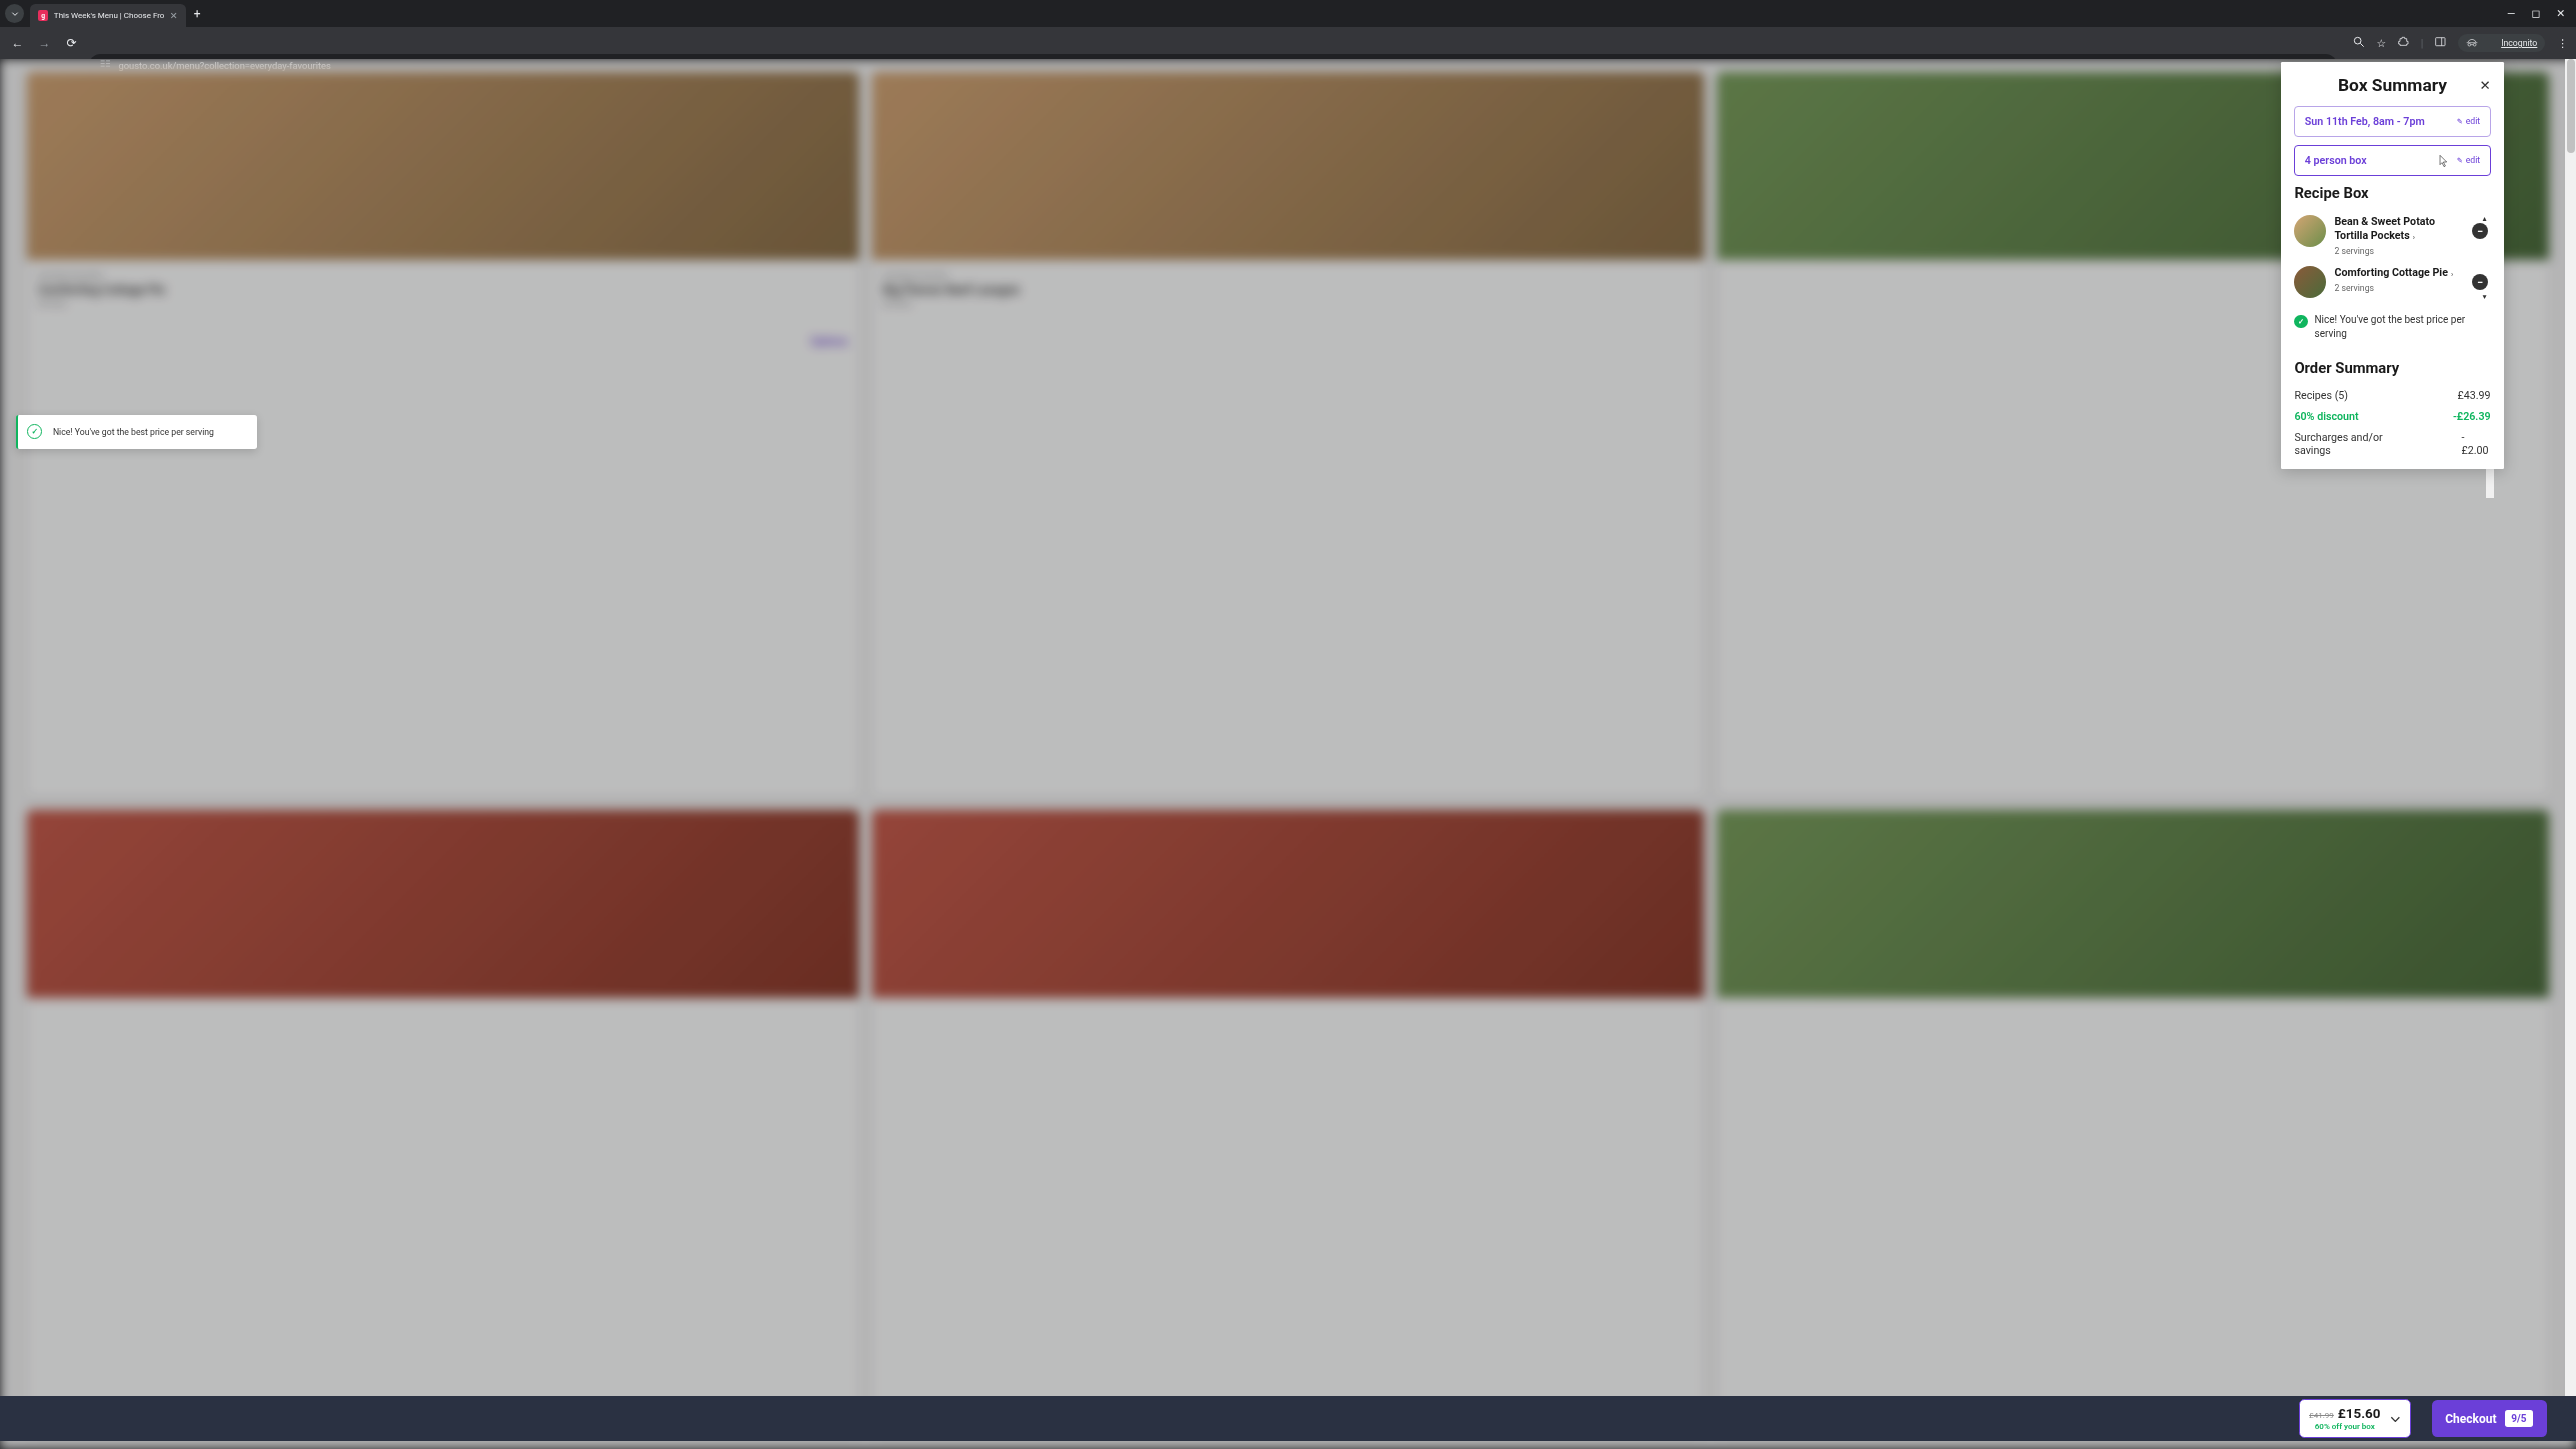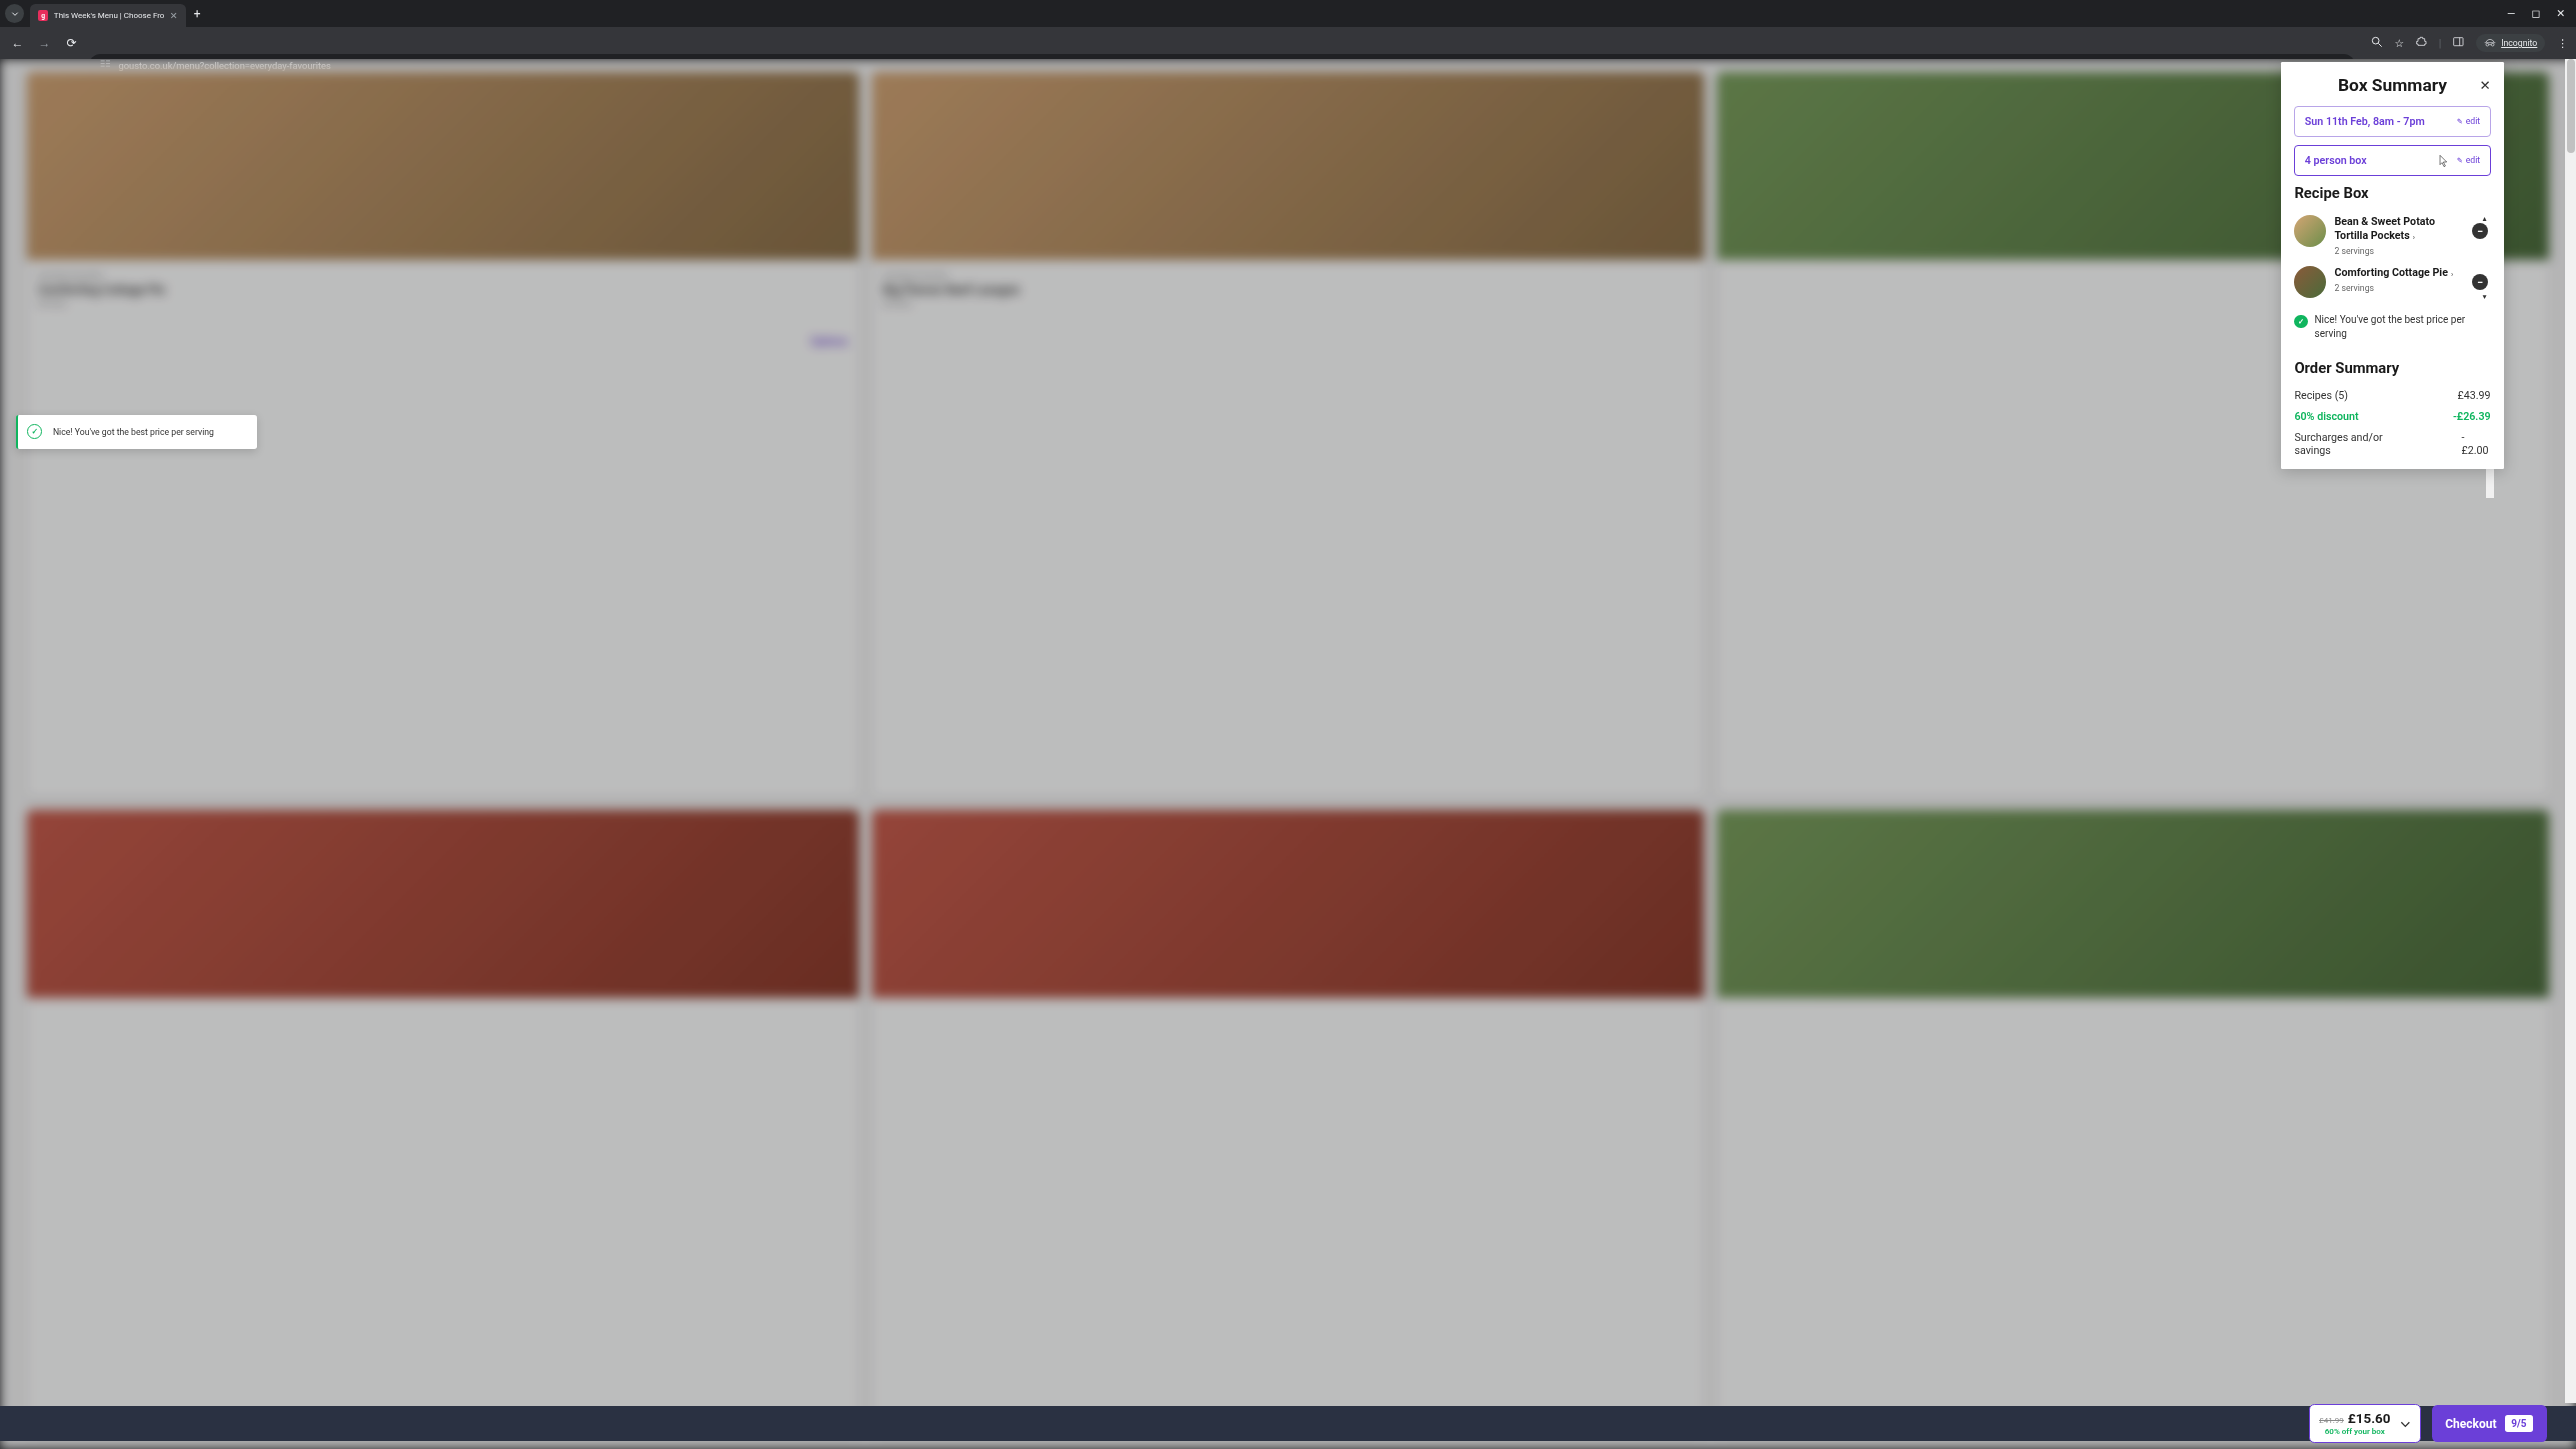--- a/index.html
+++ b/index.html
@@ -17,21 +17,21 @@
     .window-controls { margin-left: auto; display: flex; gap: 16px; color: #e8eaed; padding-right: 5.4px; }
     .window-controls span { cursor: pointer; }
     
     .toolbar { background: #35363a; height: 32px; display: flex; align-items: center; padding: 0 8px; gap: 8px; }
     .nav-btn { color: #9aa0a6; font-size: 12px; cursor: pointer; width: 19px; text-align: center; }
     .nav-btn.active { color: #e8eaed; }
     .url-bar { flex: 1; background: #202124; border-radius: 13.4px; height: 23px; display: flex; align-items: center; padding: 0 10.7px; color: #e8eaed; font-size: 9.4px; gap: 8px; margin-top: 44px; }
     .url-icon { color: #9aa0a6; }
     .toolbar-right { display: flex; align-items: center; gap: 12px; color: #e8eaed; margin-left: 8px; }
     .toolbar-icon { cursor: pointer; font-size: 10.7px; }
-    .incognito { display: flex; gap: 5px; background: #3c4043; padding: 4px 8px; border-radius: 10.7px; font-size: 8.7px; text-decoration: underline; }
+    .incognito { display: flex; gap: 23px; background: #3c4043; padding: 4px 8px; border-radius: 10.7px; font-size: 8.7px; text-decoration: underline; }
     
     
     .page-content { flex: 1; position: relative; overflow: hidden; }
     .bg-blur { position: absolute; inset: 0; filter: blur(5.4px); opacity: 0.85; display: grid; grid-template-columns: 1fr 1fr 1fr; gap: 13.4px; padding: 13.4px 27px; background: #f5f5f5; }
     .bg-card { background: white; border-radius: 5.4px; overflow: hidden; box-shadow: 0 1.3px 5.4px rgba(0,0,0,0.1); }
     .bg-img { height: 188px; background: linear-gradient(135deg, #d4a574, #8b6f47); }
     .bg-img.green { background: linear-gradient(135deg, #7a9f5c, #4a6b3a); }
     .bg-img.red { background: linear-gradient(135deg, #c85a4a, #8b3a2a); }
     .bg-text { padding: 10.7px; }
     .bg-tag { font-size: 7.4px; color: #666; }
@@ -82,21 +82,21 @@
     .check-circle { width: 13.4px; height: 13.4px; border-radius: 50%; background: #0fb55e; color: white; display: flex; align-items: center; justify-content: center; font-size: 7.4px; font-weight: bold; flex-shrink: 0; margin-top: 1.3px; }
     .best-price-text { font-size: 10px; color: #333; line-height: 1.4; }
     
     .order-row { display: flex; justify-content: space-between; padding: 4px 0; font-size: 10.7px; }
     .order-label { color: #333; }
     .order-value { color: #333; padding-left: 44px; }
     .order-row.discount .order-label { color: #0fb55e; font-weight: 600; }
     .order-row.discount .order-value { color: #0fb55e; font-weight: 600; }
     
     
-    .bottom-bar { position: absolute; bottom: 8px; left: 0; right: 0; background: #2a3142; height: 35px; display: flex; align-items: center; justify-content: flex-end; padding: 0 29.5px; gap: 11px; }
+    .bottom-bar { position: absolute; bottom: 8px; left: 0; right: 0; background: #2a3142; height: 45px; display: flex; align-items: center; justify-content: flex-end; padding: 0 29.5px; gap: 21px; }
     .price-box { background: white; border: 1.7px solid #6b3fd8; border-radius: 5.4px; padding: 5.4px 9.4px; display: flex; align-items: center; gap: 9.4px; }
     .price-info { text-align: center; }
     .price-line { display: flex; align-items: baseline; gap: 4px; justify-content: center; }
     .price-old { color: #888; text-decoration: line-through; font-size: 8px; }
     .price-new { font-size: 13.4px; font-weight: 700; color: #1a1a1a; }
     .price-discount { color: #0fb55e; font-size: 8px; font-weight: 600; margin-top: 1.3px; }
     .price-chevron { font-size: 12px; color: #333; cursor: pointer; }
     .checkout-btn { background: #6b3fd8; color: white; border-radius: 5.4px; padding: 10.7px 13.4px; display: flex; align-items: center; gap: 8px; font-size: 12px; font-weight: 700; cursor: pointer; }
     .checkout-count { background: white; color: #6b3fd8; padding: 2.7px 6.7px; border-radius: 2.7px; font-size: 10px; font-weight: 700; }
     

